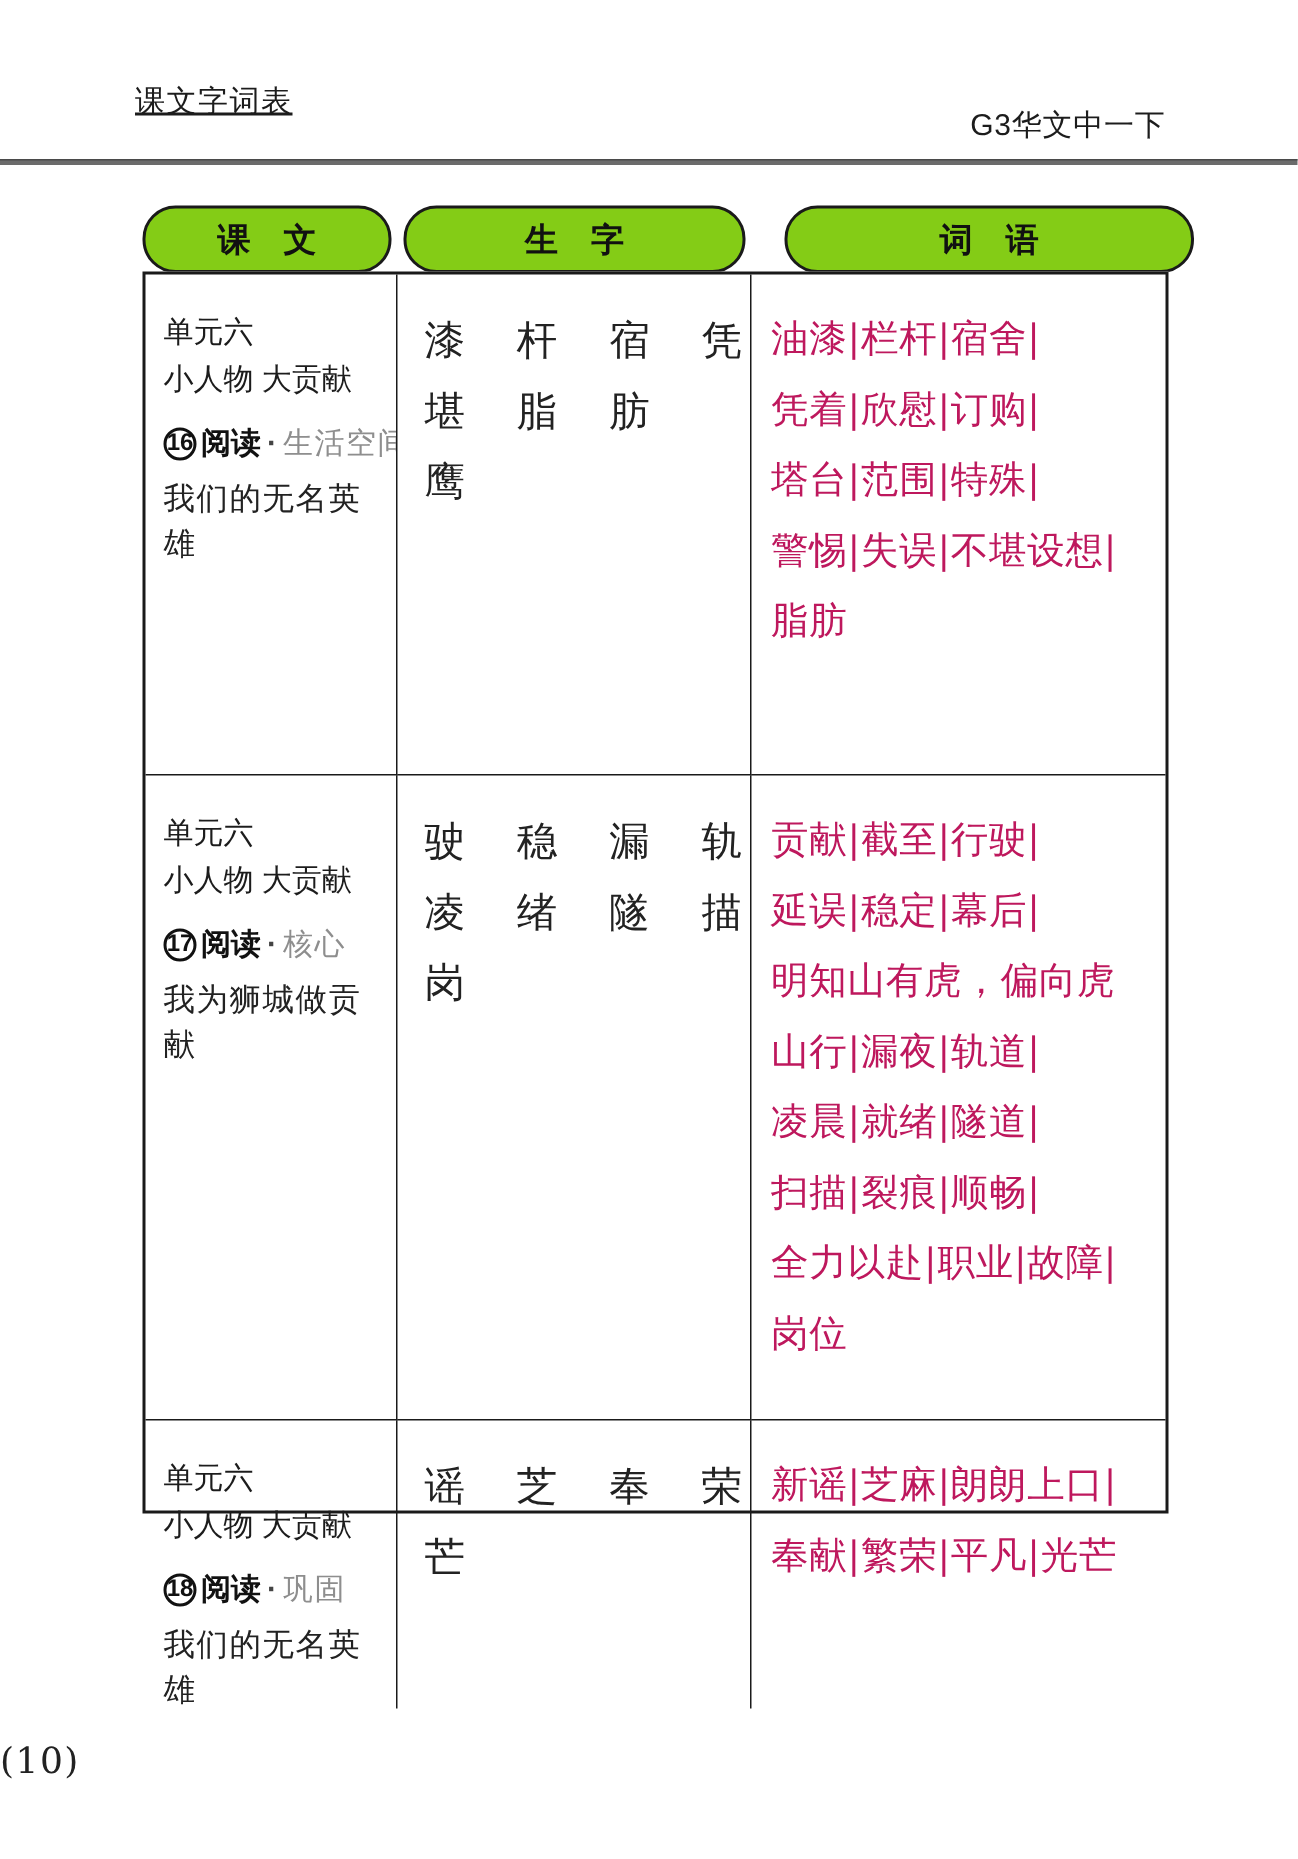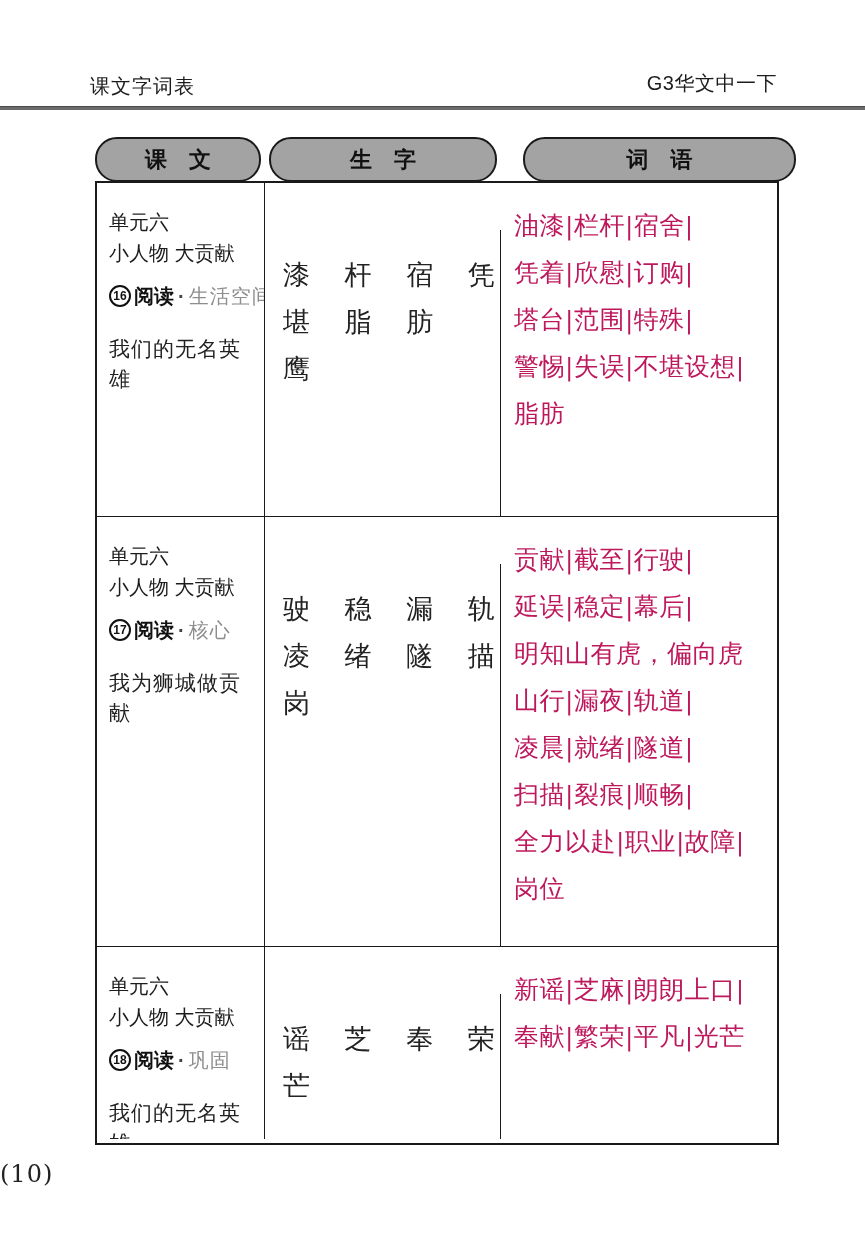--- a/index.html
+++ b/index.html
@@ -6,49 +6,49 @@
   html,body { width:865px; height:1239px; }
   body {
     position:relative;
     background:#ffffff;
     font-family:"Liberation Sans", sans-serif;
     color:#1c1c1c;
     overflow:hidden;
   }
   
   .page-header-left {
-    position:absolute; left:90px; top:73px;
-    font-size:20px; letter-spacing:1px; color:#1c1c1c;
+    position:absolute; left:90px; top:54px;
+    font-size:20px; letter-spacing:1px; color:#1c1c1c;text-decoration:underline;
   }
   .page-header-right {
     position:absolute; right:88px; top:70px;
     font-size:20px; letter-spacing:0.5px; color:#1c1c1c;
   }
   .header-rule {
     position:absolute; left:0; top:106px; width:865px; height:4px;
     background:#6b6b6b; border-top:1px solid #4a4a4a;
   }
   
   .tabs {
     position:absolute; left:95px; top:137px; width:684px; height:45px;
   }
   .tab {
     position:absolute; top:0; height:45px;
-    background:#a3a3a3;
+    background:#84cc16;
     border:2px solid #1a1a1a;
     border-radius:22px;
     display:flex; align-items:center; justify-content:center;
     font-size:22px; font-weight:600; color:#111;
   }
   .tab1 { left:0;   width:166px; }
   .tab2 { left:174px; width:228px; }
   .tab3 { left:428px; width:273px; }
   
   .table-body {
-    position:absolute; left:95px; top:181px; width:684px; height:964px;
+    position:absolute; left:95px; top:181px; width:684px; height:828px;
     border:2px solid #1a1a1a;
     background:#fff;
     display:grid;
     grid-template-columns:168px 236px 276px;
     grid-template-rows:334px 430px 192px;
   }
   .cell {
     border-right:1.5px solid #1a1a1a;
     border-bottom:1.5px solid #1a1a1a;
     overflow:hidden;
@@ -60,34 +60,34 @@
   .unit-line {
     font-size:20px; line-height:31px; color:#1c1c1c;
   }
   .lesson-meta {
     margin-top:13px; font-size:20px; line-height:28px;
     white-space:nowrap; display:flex; align-items:center;
   }
   .circle-num {
     display:inline-flex; align-items:center; justify-content:center;
     width:22px; height:22px; border:2px solid #111; border-radius:50%;
-    font-size:12px; font-weight:bold; color:#111;
+    font-size:16px; font-weight:bold; color:#111;
     margin-right:3px; flex:0 0 auto;
   }
   .meta-type { font-weight:bold; color:#111; }
   .meta-sep  { color:#444; margin:0 4px; font-weight:bold; }
   .meta-cat  { color:#8e8e8e; letter-spacing:1px; }
   .lesson-title {
-    margin-top:24px;
+    margin-top:7px;
     font-family:"DejaVu Serif","Liberation Serif",serif;
     font-size:21px; line-height:30px; color:#222;
     letter-spacing:1px;
   }
   
-  .chars-cell { padding:21px 10px 12px 18px;margin-top:47px; }
+  .chars-cell { padding:21px 10px 12px 18px; }
   .char-line {
     font-family:"DejaVu Serif","Liberation Serif",serif;
     font-size:27px; line-height:47px; color:#222;
     word-spacing:26px; white-space:nowrap;
   }
   
   .words-cell { padding:19px 4px 0 13px; }
   .word-line {
     font-family:"DejaVu Serif","Liberation Serif",serif;
     font-size:25px; line-height:47px; color:#be185d;

